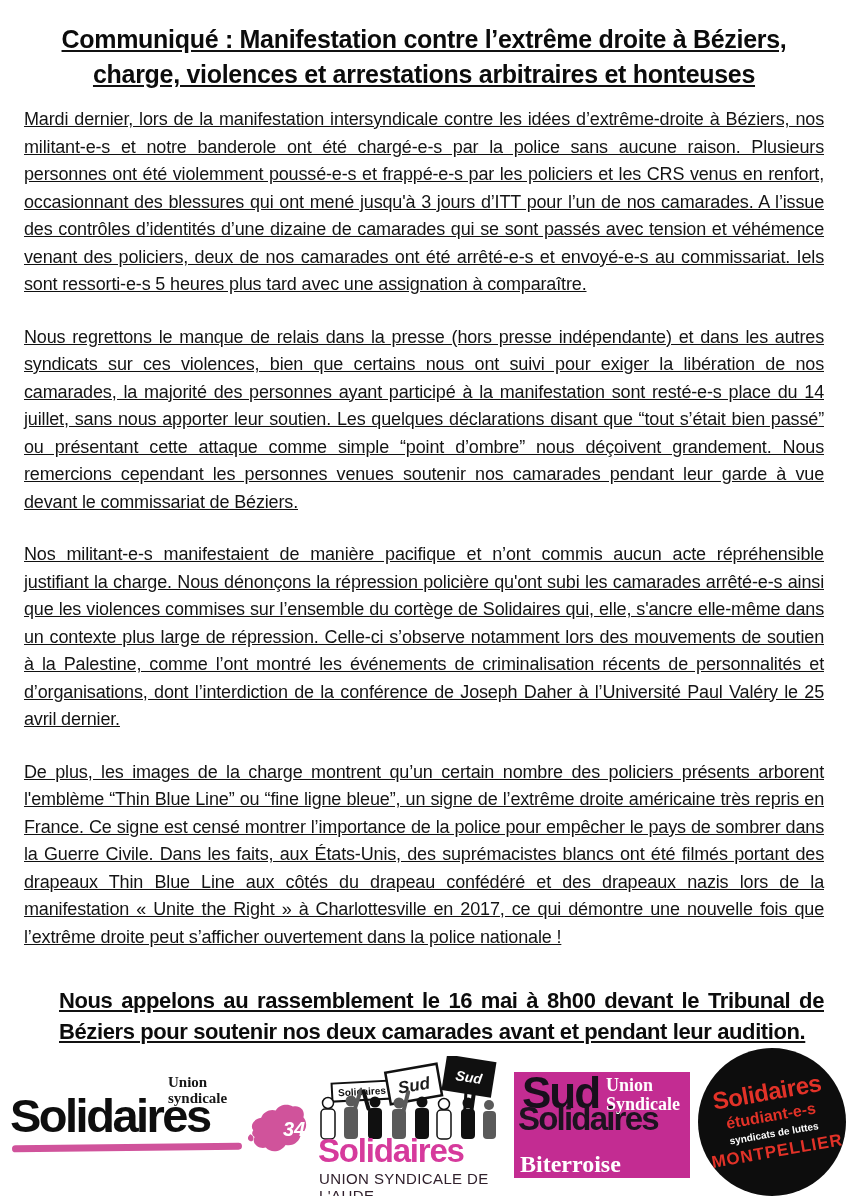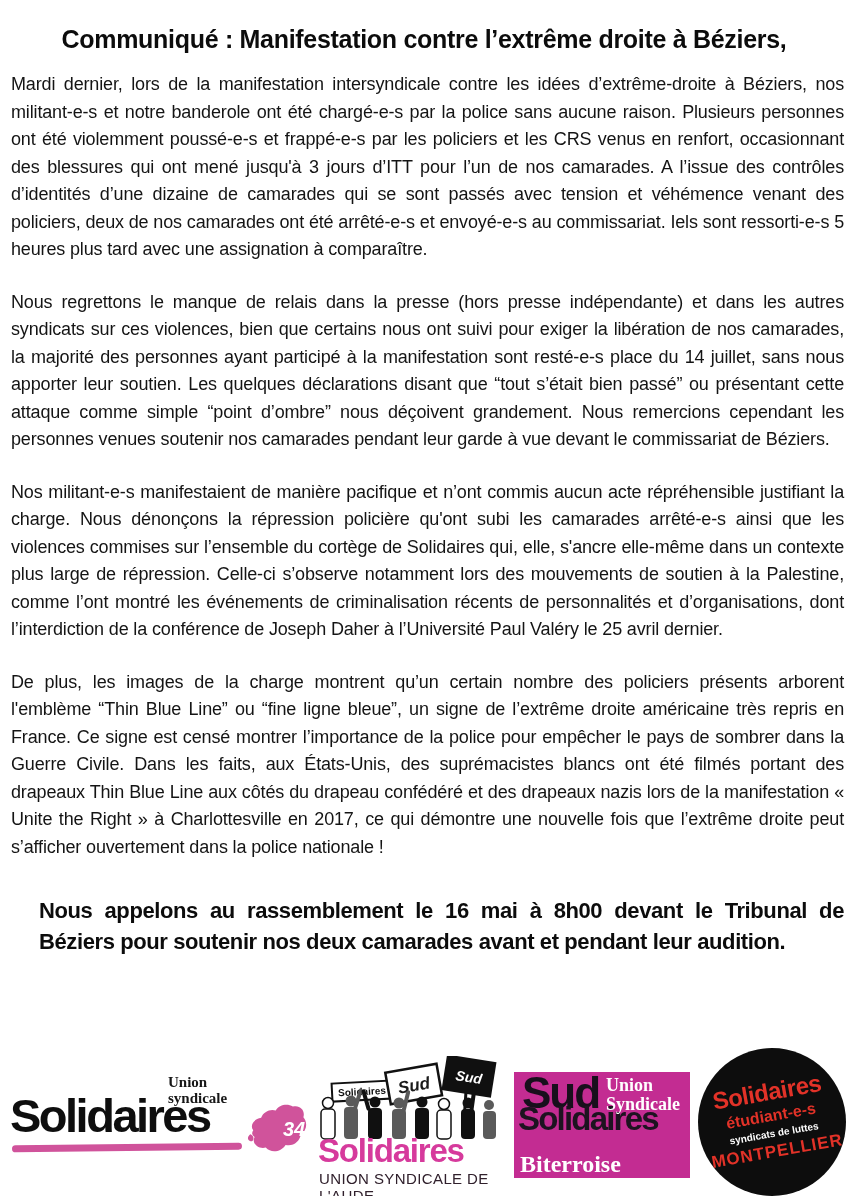--- a/index.html
+++ b/index.html
@@ -6,36 +6,35 @@
   html,body { background:#ffffff; }
   .page {
     position:relative;
     width:848px; height:1196px;
     margin:0 auto;
     background:#ffffff;
     font-family:"Liberation Sans", sans-serif;
     color:#111;
     overflow:hidden;
   }
-  .content { padding:0 4px; }
+  .content { padding:0 24px;text-decoration:underline; }
   h1.title {
     margin:22px 4px 14px;
     text-align:center;
     font-size:25px; line-height:35px;
     font-weight:bold; letter-spacing:-0.3px;
     color:#0c0c0c;
   }
   h1.title span { display:block; }
   p.body {
     font-size:18px; line-height:27.5px;
     letter-spacing:-0.15px;
     text-align:justify;
     margin-bottom:25px;
     color:#141414;
-    margin-left:7px;
   }
   p.cta {
     margin-top:34px;
     font-size:22px; line-height:31px;
     font-weight:bold; letter-spacing:-0.4px;
     text-align:justify;
     color:#0c0c0c;
     margin-left:35px;
   }
   
@@ -110,20 +109,21 @@
   .mtp-l4 { font-size:17px; font-weight:bold; letter-spacing:1px; color:#e23228; margin-top:3px; }
 </style>
 </head>
 <body>
 
 <div class="page">
   <div class="content">
 
     <h1 class="title">
       <span>Communiqué : Manifestation contre l’extrême droite à Béziers,</span>
+      <span>charge, violences et arrestations arbitraires et honteuses</span>
     </h1>
 
     <p class="body">Mardi dernier, lors de la manifestation intersyndicale contre les idées d’extrême-droite à Béziers, nos militant-e-s et notre banderole ont été chargé-e-s par la police sans aucune raison. Plusieurs personnes ont été violemment poussé-e-s et frappé-e-s par les policiers et les CRS venus en renfort, occasionnant des blessures qui ont mené jusqu'à 3 jours d’ITT pour l’un de nos camarades. A l’issue des contrôles d’identités d’une dizaine de camarades qui se sont passés avec tension et véhémence venant des policiers, deux de nos camarades ont été arrêté-e-s et envoyé-e-s au commissariat. Iels sont ressorti-e-s 5 heures plus tard avec une assignation à comparaître.</p>
     <p class="body">Nous regrettons le manque de relais dans la presse (hors presse indépendante) et dans les autres syndicats sur ces violences, bien que certains nous ont suivi pour exiger la libération de nos camarades, la majorité des personnes ayant participé à la manifestation sont resté-e-s place du 14 juillet, sans nous apporter leur soutien. Les quelques déclarations disant que “tout s’était bien passé” ou présentant cette attaque comme simple “point d’ombre” nous déçoivent grandement. Nous remercions cependant les personnes venues soutenir nos camarades pendant leur garde à vue devant le commissariat de Béziers.</p>
     <p class="body">Nos militant-e-s manifestaient de manière pacifique et n’ont commis aucun acte répréhensible justifiant la charge. Nous dénonçons la répression policière qu'ont subi les camarades arrêté-e-s ainsi que les violences commises sur l’ensemble du cortège de Solidaires qui, elle, s'ancre elle-même dans un contexte plus large de répression. Celle-ci s’observe notamment lors des mouvements de soutien à la Palestine, comme l’ont montré les événements de criminalisation récents de personnalités et d’organisations, dont l’interdiction de la conférence de Joseph Daher à l’Université Paul Valéry le 25 avril dernier.</p>
     <p class="body">De plus, les images de la charge montrent qu’un certain nombre des policiers présents arborent l'emblème “Thin Blue Line” ou “fine ligne bleue”, un signe de l’extrême droite américaine très repris en France. Ce signe est censé montrer l’importance de la police pour empêcher le pays de sombrer dans la Guerre Civile. Dans les faits, aux États-Unis, des suprémacistes blancs ont été filmés portant des drapeaux Thin Blue Line aux côtés du drapeau confédéré et des drapeaux nazis lors de la manifestation « Unite the Right » à Charlottesville en 2017, ce qui démontre une nouvelle fois que l’extrême droite peut s’afficher ouvertement dans la police nationale !</p>
 
     <p class="cta">Nous appelons au rassemblement le 16 mai à 8h00 devant le Tribunal de Béziers pour soutenir nos deux camarades avant et pendant leur audition.</p>
   </div>
 

